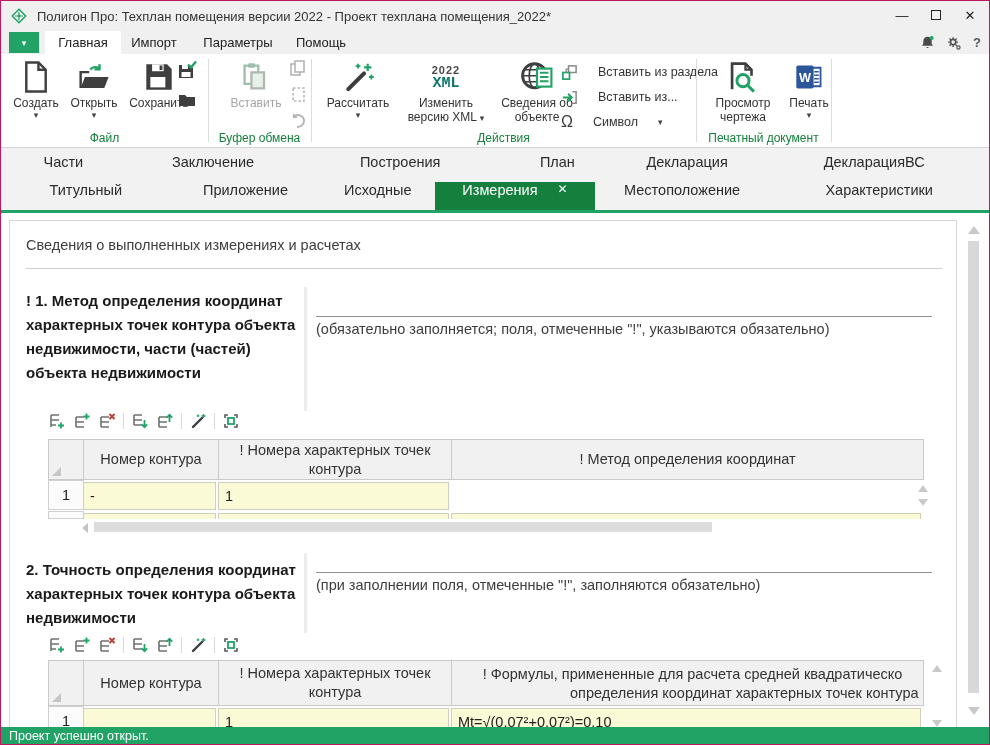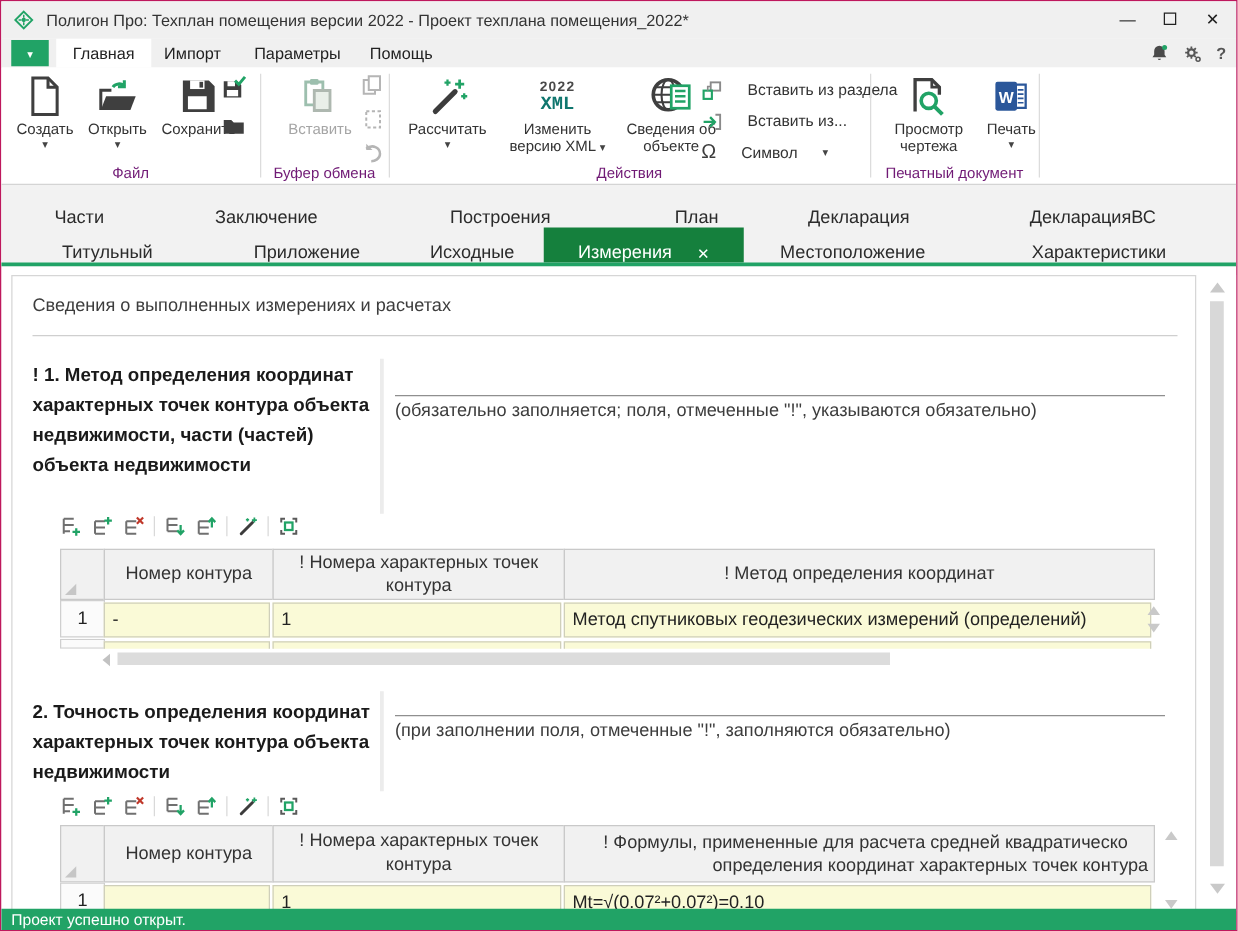--- a/index.html
+++ b/index.html
@@ -30,34 +30,34 @@
 
   
   .ribbon { position:absolute; top:53px; left:0; right:0; height:94px; background:#fff;
             border-bottom:1px solid #d4d4d4; }
   .rsep { position:absolute; top:5px; bottom:5px; width:1px; background:#dcdcdc; }
   .rbtn { position:absolute; top:4px; display:flex; flex-direction:column; align-items:center;
           text-align:center; font-size:12px; color:#333; line-height:14px; }
   .rbtn .ric { height:38px; display:flex; align-items:center; justify-content:center; }
   .rbtn.disabled { color:#a5a5a5; }
   .drop { font-size:9px; color:#444; line-height:10px; }
-  .glabel { position:absolute; bottom:2px; font-size:12px; color:#701a75; text-align:center; }
+  .glabel { position:absolute; bottom:2px; font-size:12px; color:#15803d; text-align:center; }
   .minicol { position:absolute; display:flex; flex-direction:column; gap:6px; }
   .ritem { position:absolute; display:flex; align-items:center; gap:20px; font-size:12.5px; color:#333; height:18px; }
   .xml-badge { display:flex; flex-direction:column; align-items:center; line-height:13px; }
   .xml-badge .y { font-size:11px; font-weight:bold; color:#4a4a4a; letter-spacing:1px; }
   .xml-badge .x { font-size:15px; font-weight:bold; color:#0f766e;font-family:Liberation Mono, monospace; }
   .omega { font-size:16px; color:#3c3c3c; line-height:16px; }
 
   
   .doctabs { position:absolute; top:147px; left:0; right:0; height:65px; background:#f2f2f2; }
   .dtr { position:absolute; left:0; right:0; display:flex; }
   .dtr1 { top:6px; height:28px; }
   .dtr2 { top:34px; height:28px; }
-  .dtab { display:flex; align-items:flex-end; justify-content:center; font-size:14.5px; color:#2b2b2b; }
+  .dtab { display:flex; align-items:flex-start; justify-content:center; font-size:14.5px; color:#2b2b2b; }
   .dtab.active { background:#15803d; color:#fff; }
   .dtab .tclose { margin-left:20px; font-size:12px; color:#fff; }
   .greenline { position:absolute; bottom:0; left:0; right:0; height:3px; background:#21a366; }
 
   
   .panel { position:absolute; left:8px; top:219px; width:948px; height:509px; background:#fff;
            border:1px solid #d6d6d6; overflow:hidden; }
   .p-title { position:absolute; left:16px; top:16px; font-size:14.5px; color:#3d3d3d; }
   .p-hr { position:absolute; left:16px; width:916px; top:47px; border-top:1px solid #cfcfcf; }
   .sec-label { position:absolute; left:16px; width:278px; font-weight:bold; font-size:15px;
@@ -459,21 +459,20 @@
           <span class="corner-tri"></span>
         </div>
       <div class="th">Номер контура</div>
       <div class="th">! Номера характерных точек контура</div>
       <div class="th">! Метод определения координат</div>
     </div>
     <div class="t-body" style="top:259px;">
       <div class="tn">1</div>
       <div class="td">-</div>
       <div class="td">1</div>
-      <div class="td">Метод спутниковых геодезических измерений (определений)</div>
     </div>
     <div class="t-strip" style="top:290px;">
       <div class="tn"></div>
       <div class="td"></div>
       <div class="td"></div>
       <div class="td"></div>
     </div>
     <div class="spin" style="left:908px;top:264px;">
       <span class="sp-up"></span>
       <span class="sp-dn"></span>

